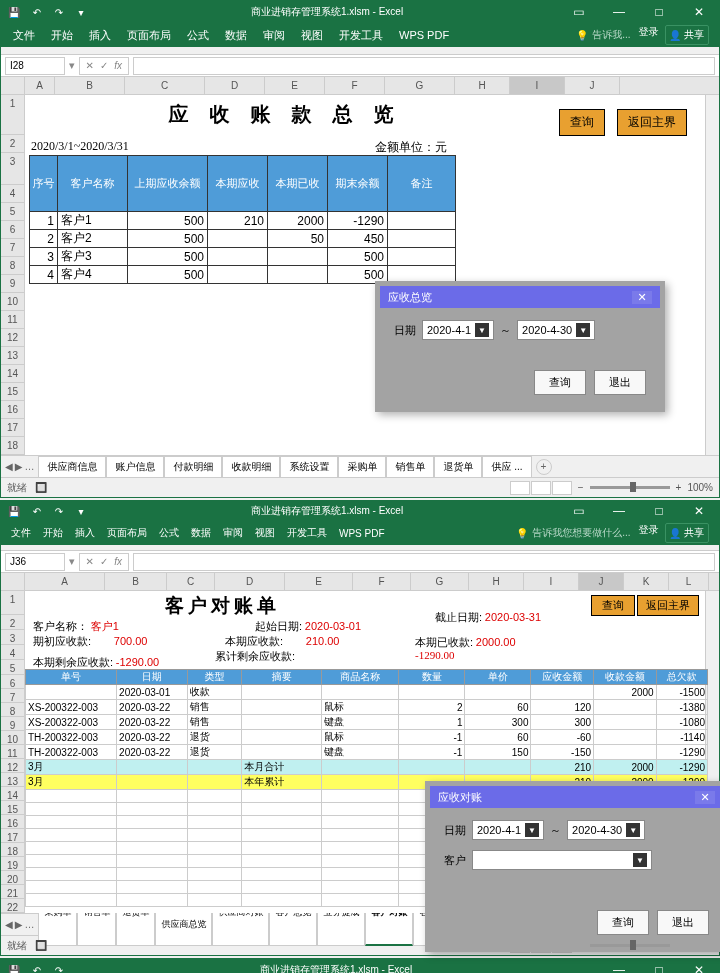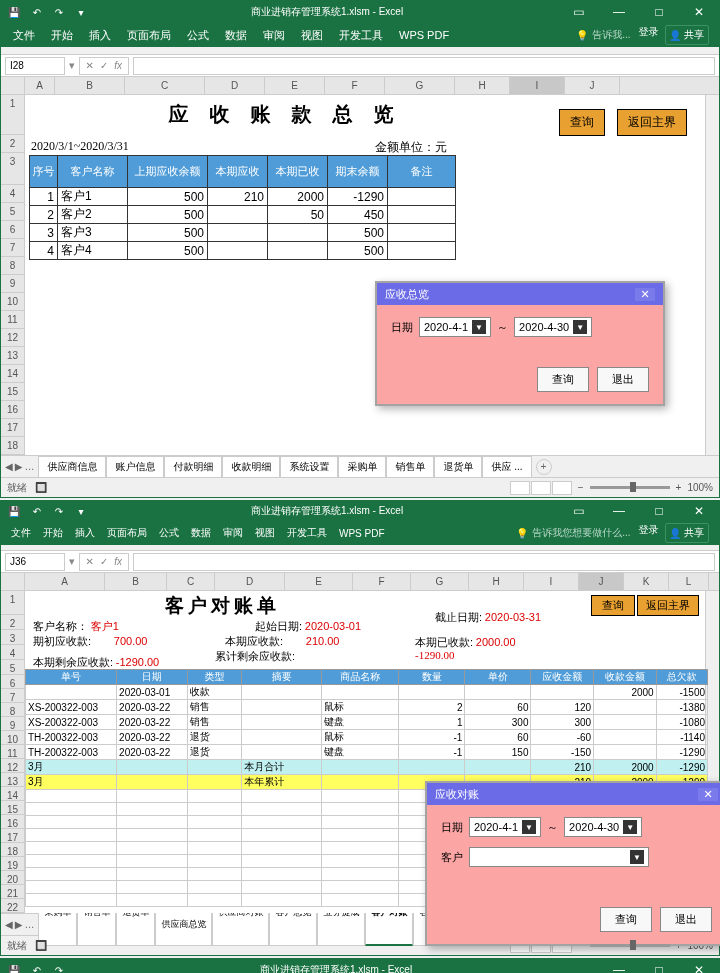--- a/index.html
+++ b/index.html
@@ -31,24 +31,24 @@
 .row-headers{width:24px;background:#e6e6e6}
 .row-h{height:18px;border-bottom:1px solid #ccc;border-right:1px solid #ccc;text-align:center;font-size:10px;color:#555;line-height:18px}
 .cells{flex:1;position:relative}
 
 .sheet1{position:relative;height:340px}
 .title1{position:absolute;top:6px;left:30px;width:460px;text-align:center;font-size:20px;font-family:SimSun;font-weight:bold;letter-spacing:8px}
 .btn-orange{position:absolute;background:#e8a030;border:1.5px solid #000;padding:4px 10px;font-size:12px;cursor:pointer;font-family:SimSun}
 .date-range1{position:absolute;top:44px;left:6px;font-size:12px;font-family:SimSun}
 .unit1{position:absolute;top:44px;left:350px;font-size:12px;font-family:SimSun}
 .table1{position:absolute;top:60px;left:4px;border-collapse:collapse;font-family:SimSun}
-.table1 th{background:#4f9cd8;color:#fff;border:1px solid #333;padding:8px 0;font-size:11px;font-weight:normal;text-align:center}
+.table1 th{background:#4f9cd8;color:#fff;border:1px solid #333;padding:20px 0;font-size:11px;font-weight:normal;text-align:center}
 .table1 td{border:1px solid #333;height:17px;font-size:12px;padding:0 3px}
 .table1 .num{text-align:right}
-.dialog{position:absolute;background:#fca5a5;border:2px solid #a3a3a3;box-shadow:3px 3px 8px rgba(0,0,0,0.3)}
+.dialog{position:absolute;background:#a3a3a3;border:5px solid #a3a3a3;box-shadow:3px 3px 8px rgba(0,0,0,0.3)}
 .dlg-title{background:#6b6be8;color:#fff;height:22px;display:flex;align-items:center;padding:0 8px;font-size:11px}
 .dlg-close{margin-left:auto;width:20px;text-align:center;background:rgba(255,255,255,0.1);cursor:pointer}
 .dlg-body{padding:12px 14px}
 .dlg-row{display:flex;align-items:center;gap:6px;margin-bottom:10px;font-size:11px}
 .dlg-select{border:1px solid #888;height:20px;padding:0 4px;font-size:11px;background:#fff;display:flex;align-items:center;gap:4px}
 .dlg-select .arr{background:#333;color:#fff;width:14px;height:14px;display:flex;align-items:center;justify-content:center;font-size:8px}
 .dlg-btns{display:flex;justify-content:flex-end;gap:8px;margin-top:30px}
 .dlg-btn{border:1px solid #888;background:#f8f8f8;padding:4px 14px;font-size:11px;cursor:pointer}
 .sheet-tabs{display:flex;align-items:center;height:22px;background:#f0f0f0;border-top:1px solid #ccc;font-size:10px}
 .nav-arrows{display:flex;padding:0 4px;gap:2px;color:#666}

